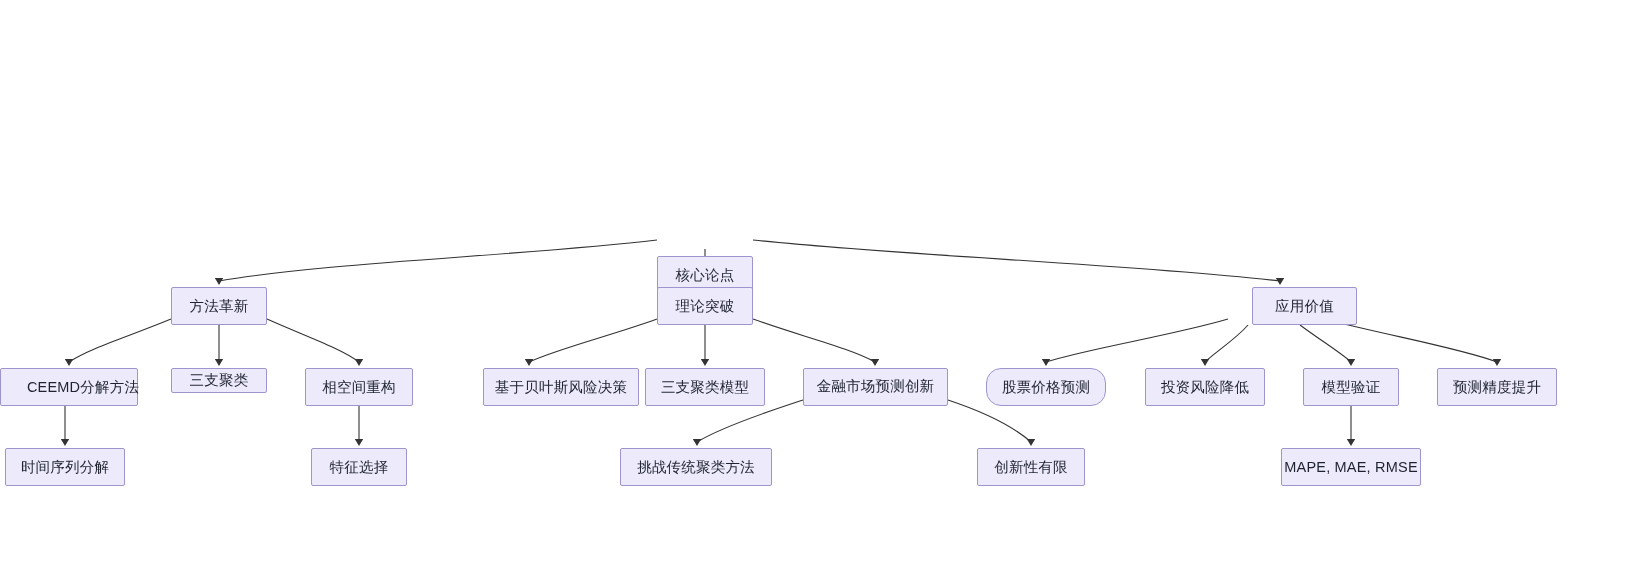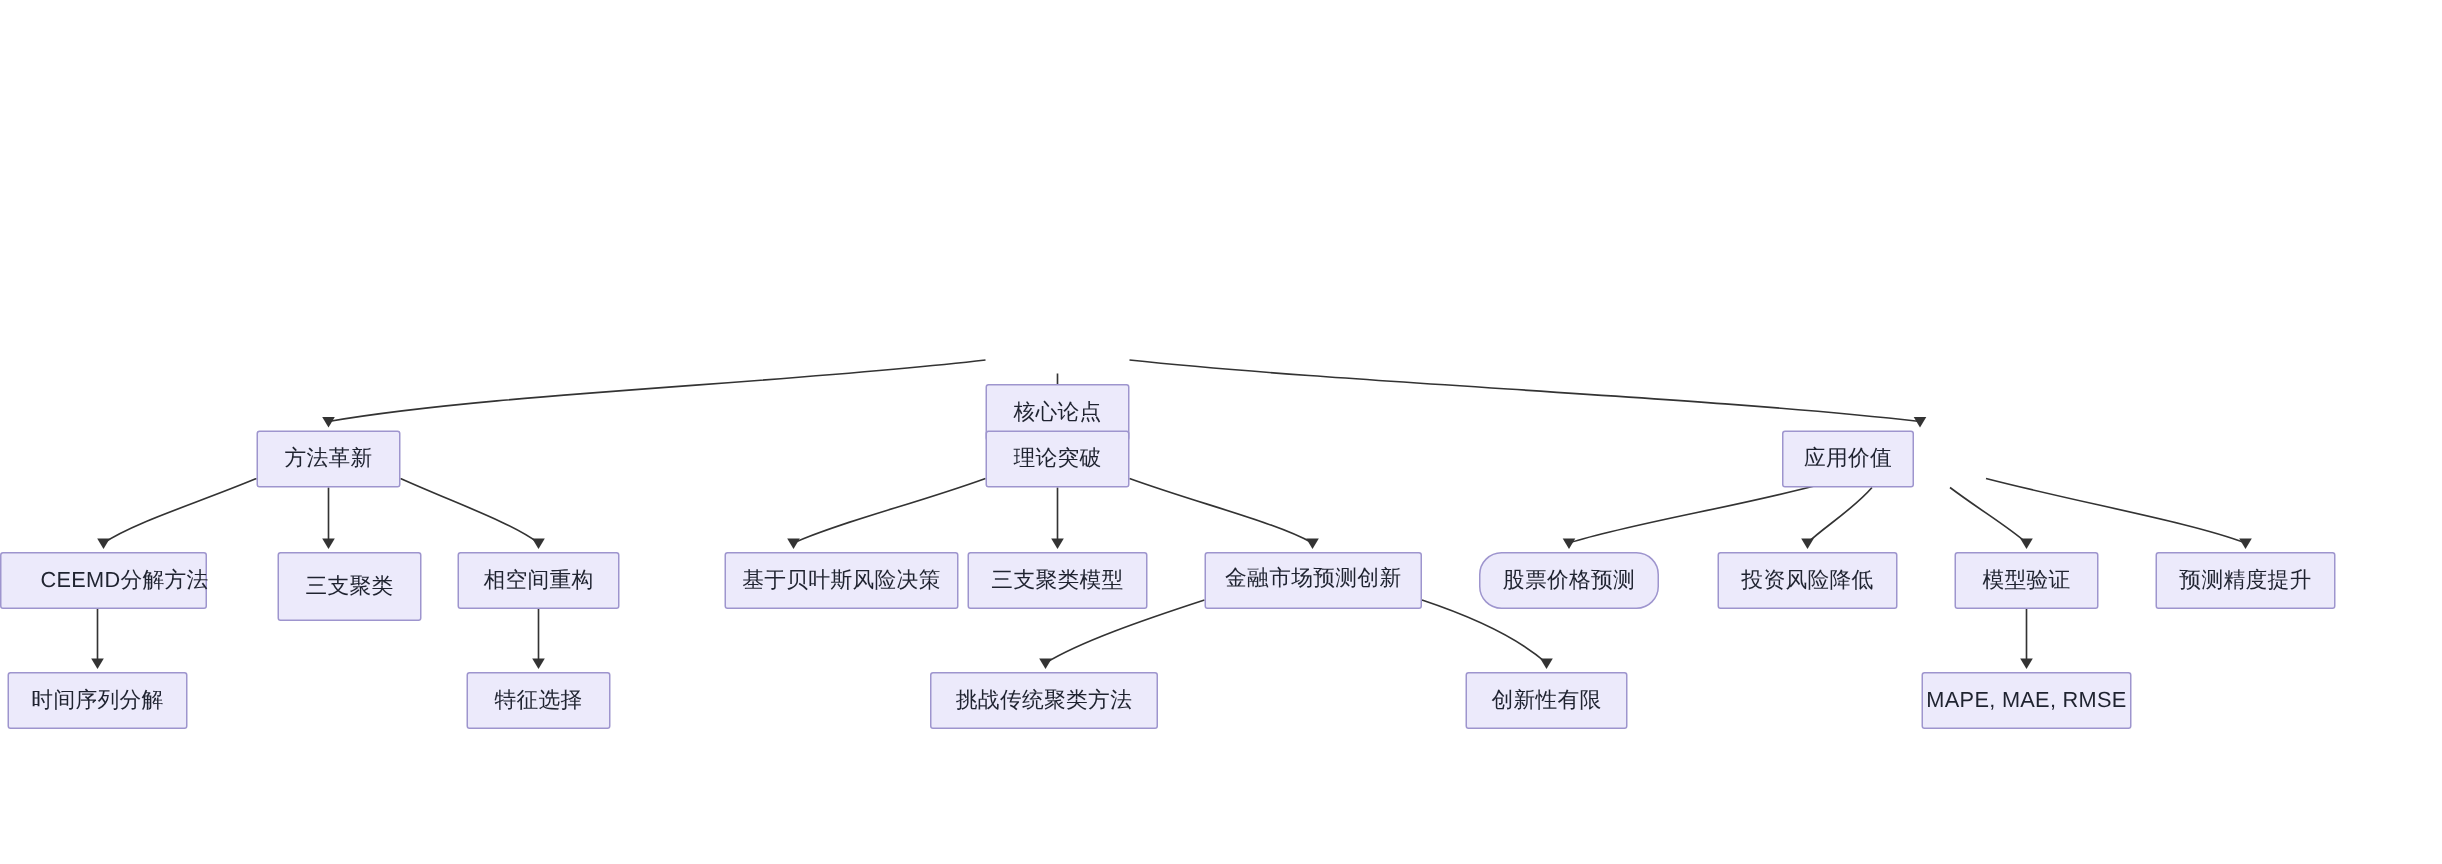--- a/index.html
+++ b/index.html
@@ -126,27 +126,27 @@
   <div id="node-layer">
       <div class="node" style="left: 657px; top: 211px; width: 96px; height: 38px; margin-top: 45px;">
         <span class="node-label">核心论点</span>
       </div>
       <div class="node" style="left: 171px; top: 287px; width: 96px; height: 38px;">
         <span class="node-label">方法革新</span>
       </div>
       <div class="node" style="left: 657px; top: 287px; width: 96px; height: 38px;">
         <span class="node-label">理论突破</span>
       </div>
-      <div class="node" style="left: 1188px; top: 287px; width: 88px; height: 38px;">
+      <div class="node" style="left: 1252px; top: 287px; width: 105px; height: 38px;">
         <span class="node-label">应用价值</span>
       </div>
       <div class="node" style="left: 0px; top: 368px; width: 138px; height: 38px; padding-left: 28px;">
         <span class="node-label">CEEMD分解方法</span>
       </div>
-      <div class="node" style="left: 185px; top: 368px; width: 96px; height: 46px;">
+      <div class="node" style="left: 171px; top: 368px; width: 96px; height: 25px;">
         <span class="node-label">三支聚类</span>
       </div>
       <div class="node" style="left: 305px; top: 368px; width: 108px; height: 38px;">
         <span class="node-label">相空间重构</span>
       </div>
       <div class="node" style="left: 451px; top: 368px; width: 156px; height: 38px; margin-left: 32px;">
         <span class="node-label">基于贝叶斯风险决策</span>
       </div>
       <div class="node" style="left: 645px; top: 368px; width: 120px; height: 38px;">
         <span class="node-label">三支聚类模型</span>

